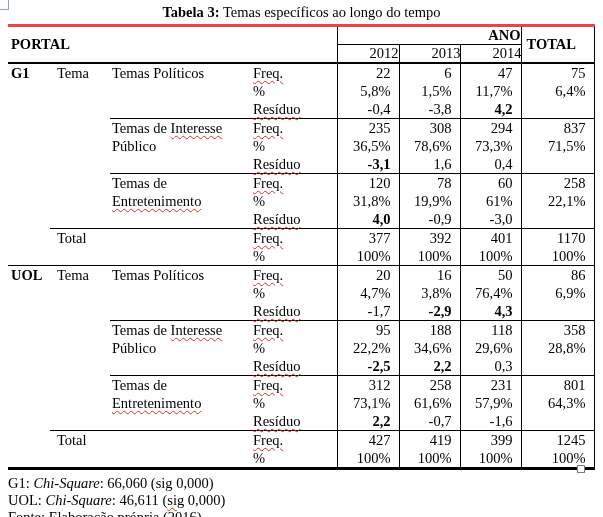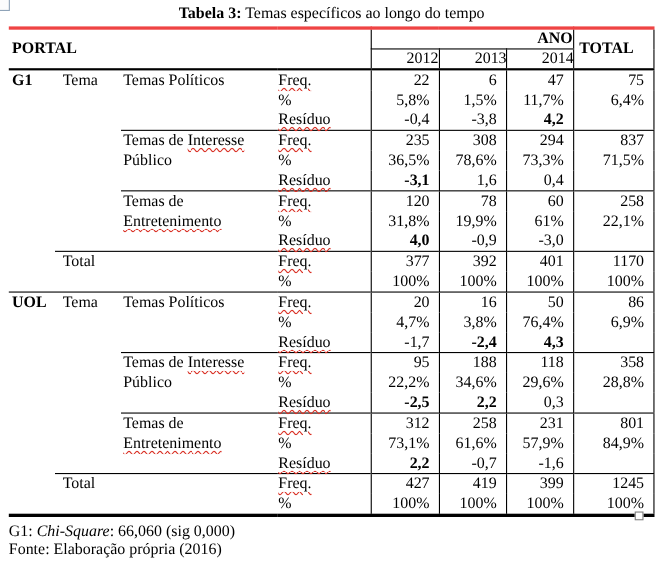--- a/index.html
+++ b/index.html
@@ -218,21 +218,21 @@
   <td class="vl num">3,8%</td>
   <td class="vl num">76,4%</td>
   <td class="vl num">6,9%</td>
 </tr>
 <tr>
   <td></td>
         <td></td>
         <td></td>
   <td class="c4"><span class="sq">Resíduo</span></td>
   <td class="vl num">-1,7</td>
-  <td class="vl num b">-2,4</td>
+  <td class="vl num b">-2,9</td>
   <td class="vl num b">4,3</td>
   <td class="vl"></td>
 </tr>
 
 <tr>
   <td></td>
         <td></td>
   <td class="c3 bt"><span>Temas de </span><span class="sq">Interesse</span></td>
   <td class="c4 bt"><span class="sq">Freq.</span></td>
   <td class="vl num bt">95</td>
@@ -272,21 +272,21 @@
   <td class="vl num bt">801</td>
 </tr>
 <tr>
   <td></td>
         <td></td>
   <td class="c3"><span></span><span class="sq">Entretenimento</span></td>
   <td class="c4">%</td>
   <td class="vl num">73,1%</td>
   <td class="vl num">61,6%</td>
   <td class="vl num">57,9%</td>
-  <td class="vl num">84,9%</td>
+  <td class="vl num">64,3%</td>
 </tr>
 <tr>
   <td></td>
         <td></td>
         <td></td>
   <td class="c4"><span class="sq">Resíduo</span></td>
   <td class="vl num b">2,2</td>
   <td class="vl num">-0,7</td>
   <td class="vl num">-1,6</td>
   <td class="vl"></td>
@@ -312,14 +312,15 @@
   <td class="vl num">100%</td>
   <td class="vl num">100%</td>
 </tr>
 </tbody>
   </table>
 
 <div class="resize-handle"></div>
 
 <div class="foot">
   <div class="line"><span>G1: </span><i>Chi-Square</i><span>:  66,060 (sig 0,000)</span></div>
+  <div class="line"><span>UOL: </span><i>Chi-Square</i><span>:  46,611 (</span><span class="sq">sig</span><span> 0,000)</span></div>
   <div class="line">Fonte: Elaboração própria (2016)</div>
 </div>
 
 </body></html>

